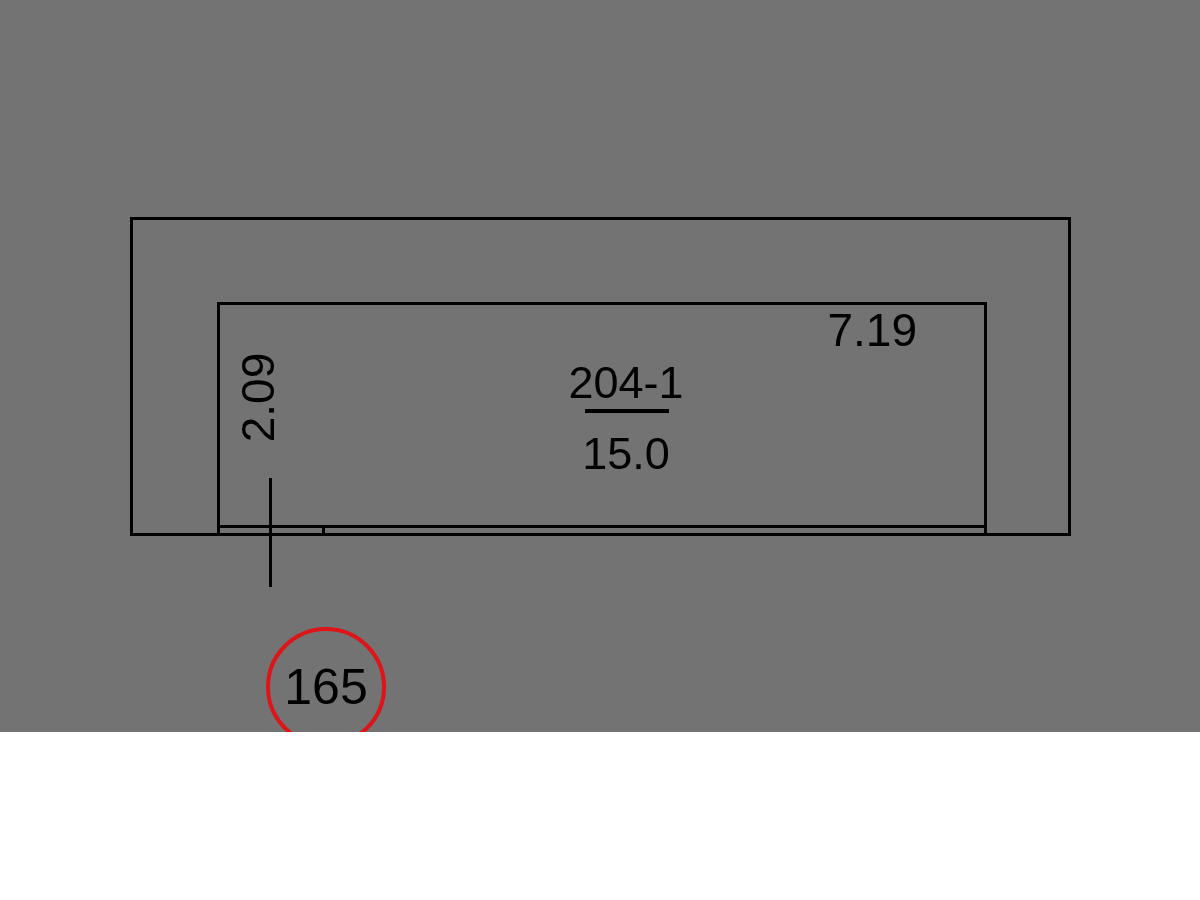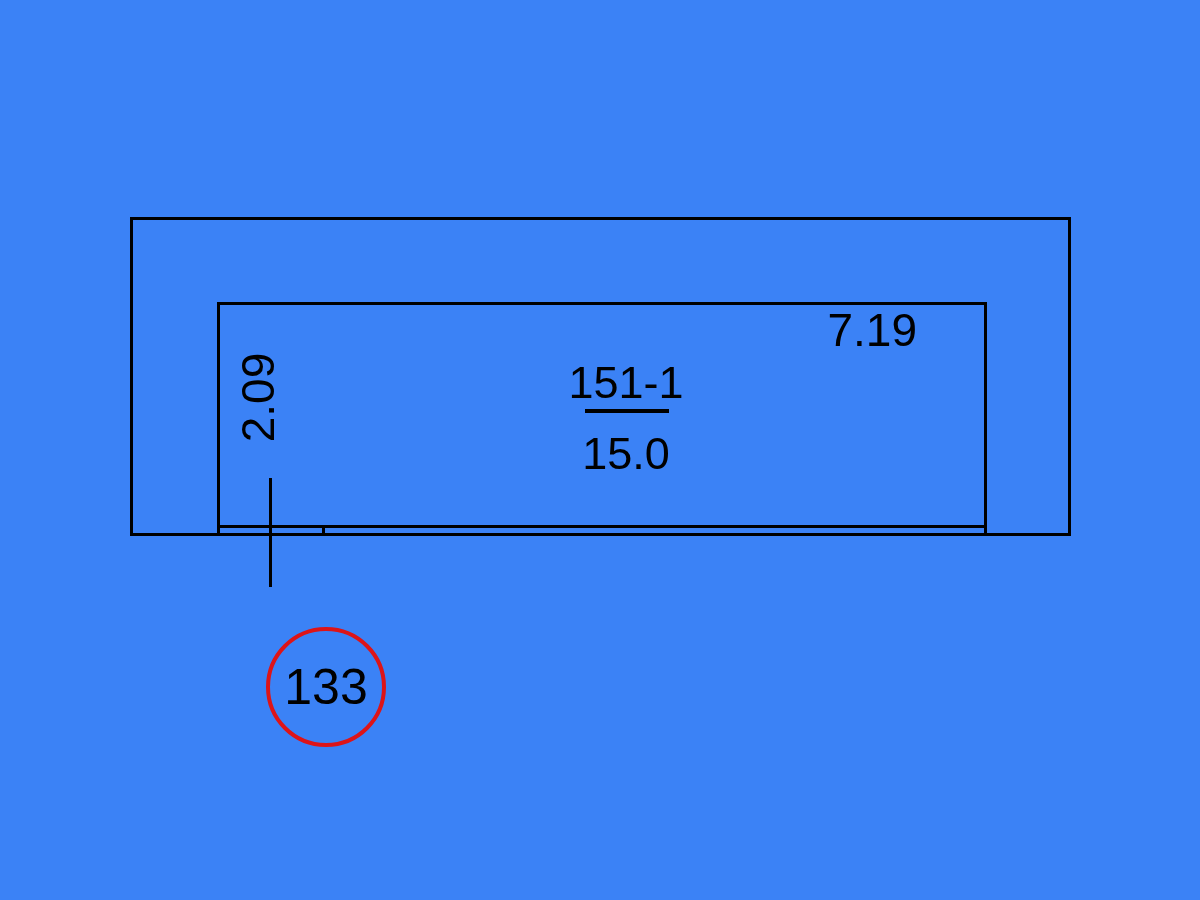--- a/index.html
+++ b/index.html
@@ -3,22 +3,22 @@
 <meta charset="utf-8">
 <style>
   html, body {
     margin: 0;
     padding: 0;
     background: #ffffff;
   }
   .canvas {
     position: relative;
     width: 1200px;
-    height: 900px;
-    background: #3b82f6;
+    height: 732px;
+    background: #737373;
     font-family: "Liberation Sans", sans-serif;
     color: #000000;
     overflow: hidden;
   }
   
   .outer-rect {
     position: absolute;
     left: 130px; top: 217px;
     width: 941px; height: 319px;
     border: 3px solid #000000;
@@ -124,23 +124,23 @@
   <div class="sill-line"></div>
 
   <div class="sill-tick"></div>
 
   <div class="leader-line"></div>
 
   <div class="dim-width">7.19</div>
 
   <div class="dim-depth">2.09</div>
 
-  <div class="room-label">151-1</div>
+  <div class="room-label">204-1</div>
 
   <div class="fraction-bar"></div>
 
   <div class="area-label">15.0</div>
 
   <div class="bubble">
-    <span class="bubble-text">133</span>
+    <span class="bubble-text">165</span>
   </div>
 
 </div>
 
 </body></html>

